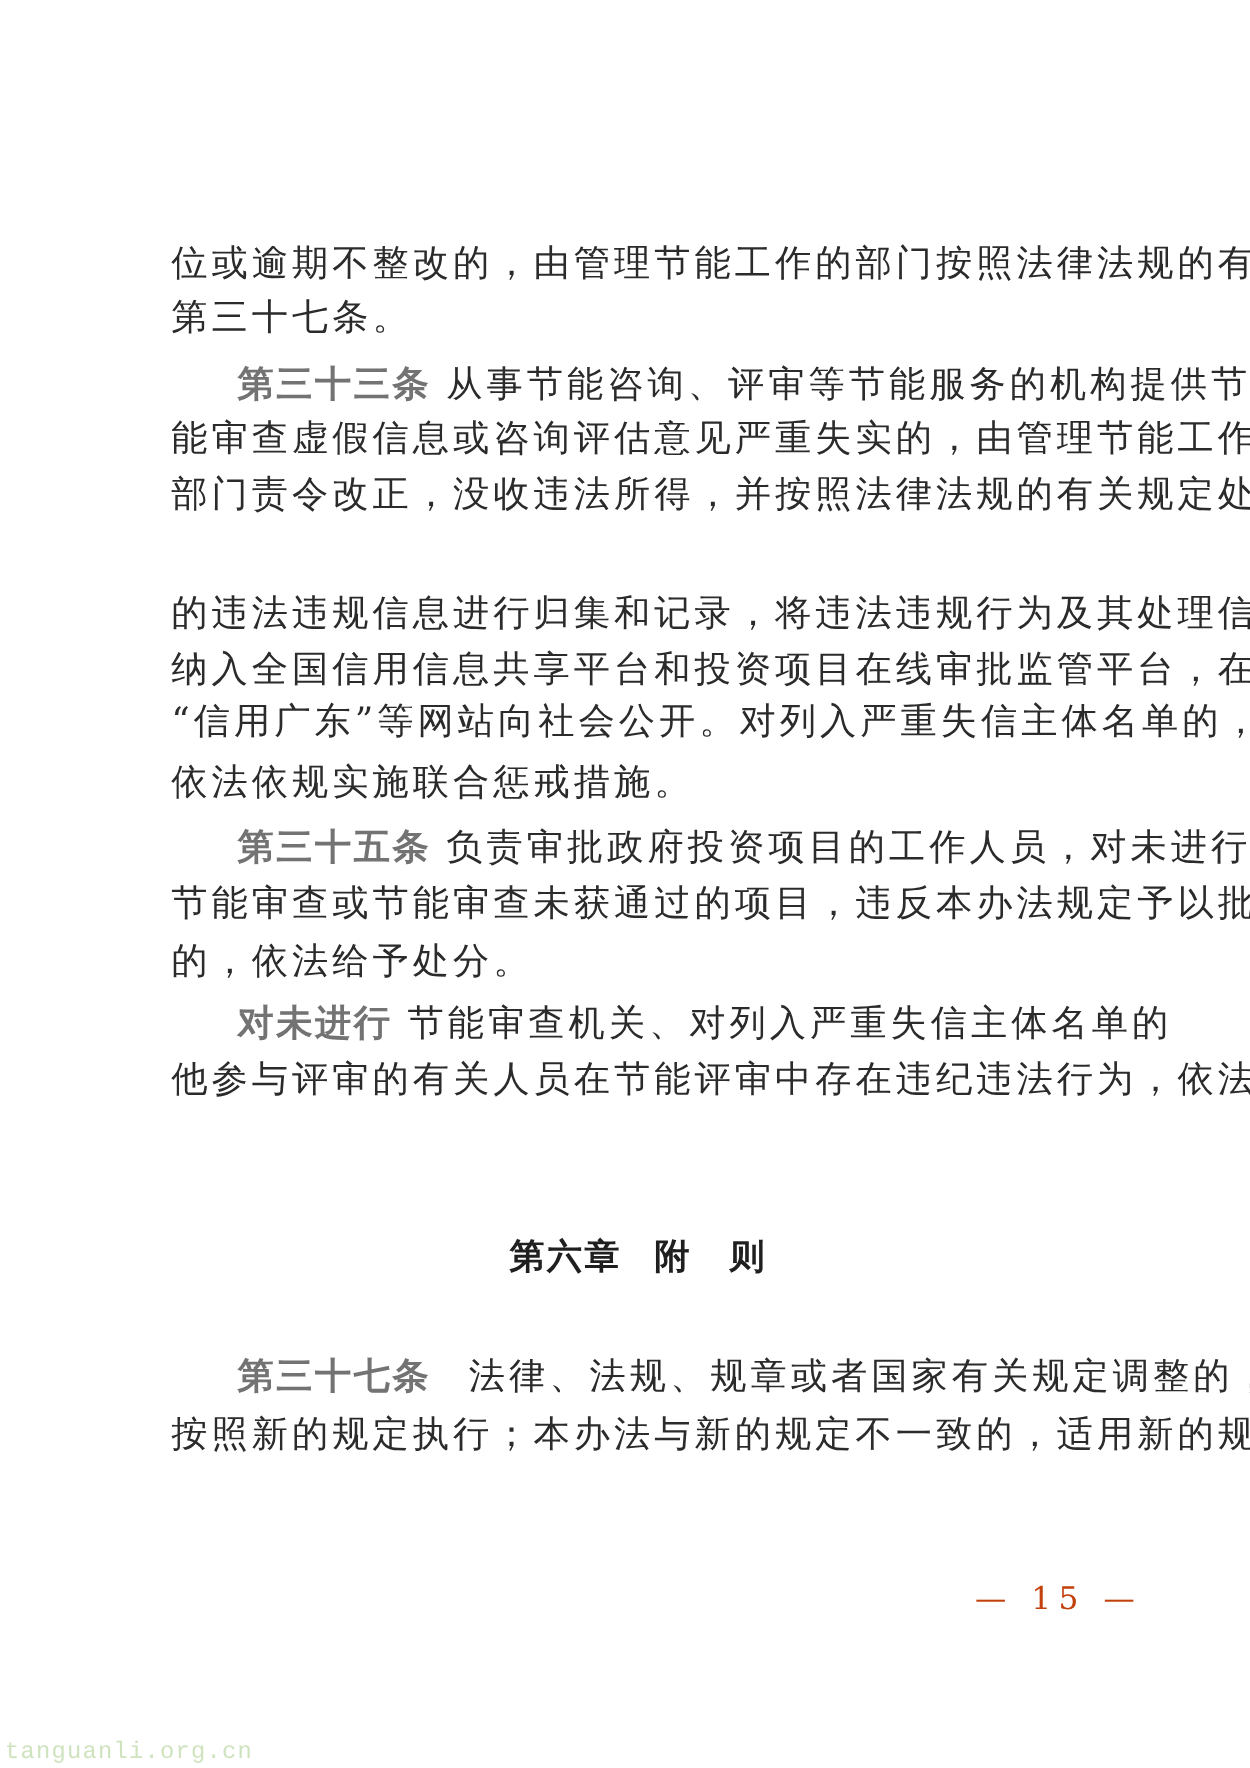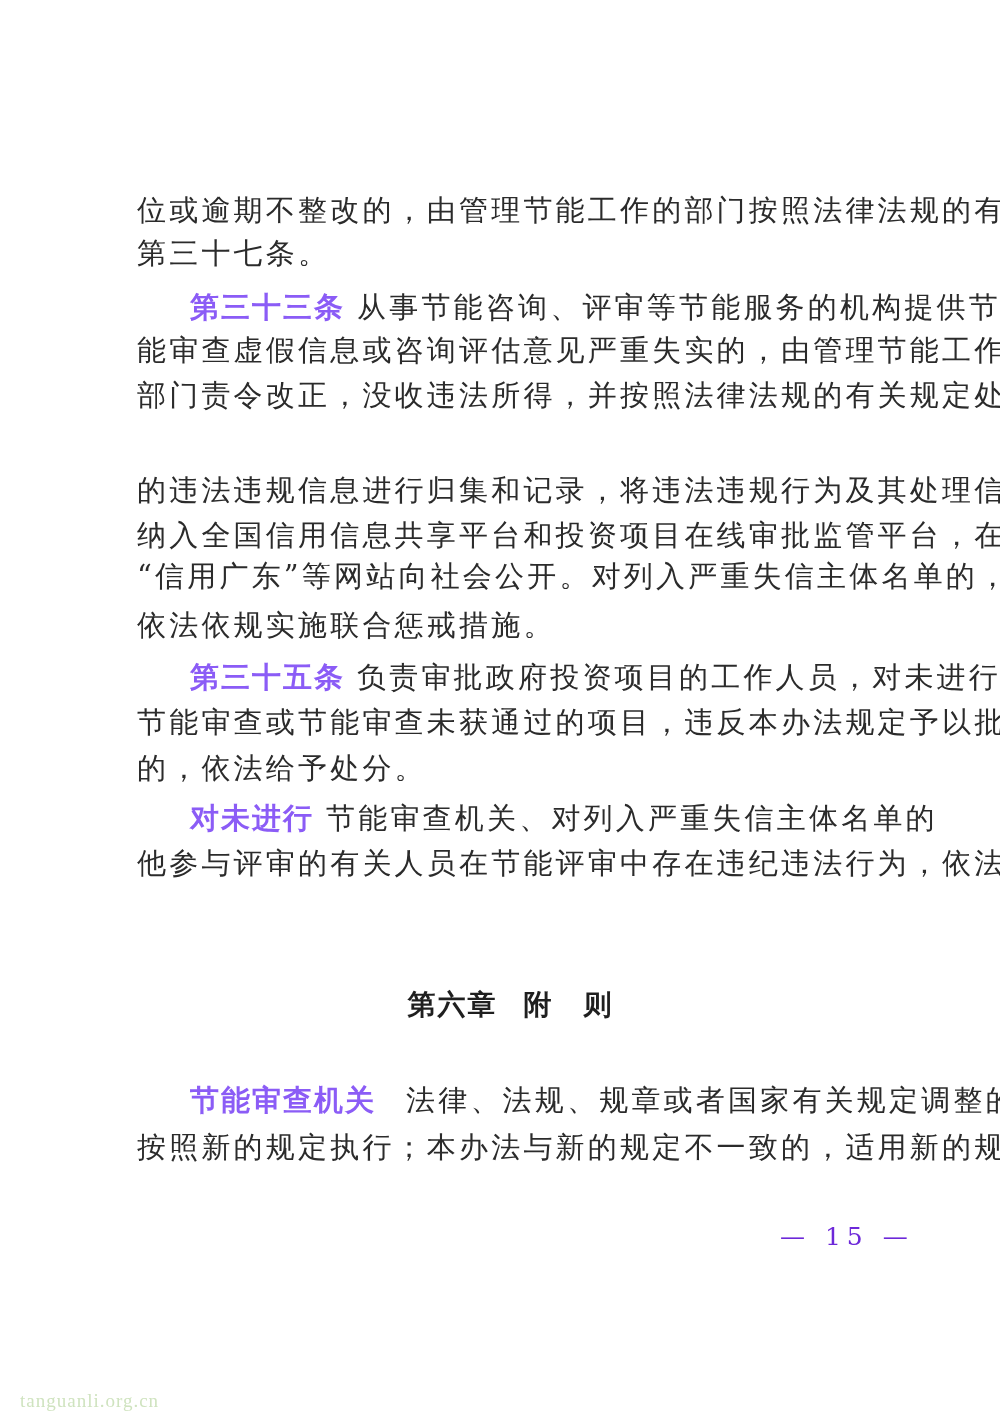--- a/index.html
+++ b/index.html
@@ -7,33 +7,33 @@
     width: 1000px; height: 1414px; background: #ffffff; position: relative; overflow: hidden;
     font-family: "DejaVu Serif", "Liberation Serif", serif; color: #2b2b2b;
   }
   .page { position: absolute; left: 0; top: 0; width: 1000px; height: 1414px; }
   .line {
     position: absolute; left: 137px; width: 736px;
     font-size: 29px; line-height: 40px; height: 40px;
     letter-spacing: 3.2px; white-space: nowrap;
   }
   .indent { left: 190px; width: 684px; }
-  .art { font-weight: bold; color: #8b5cf6; margin-right: 12px; letter-spacing: 2px; }
+  .art { font-weight: bold; color: #737373; margin-right: 12px; letter-spacing: 2px; }
   .chapter {
     position: absolute; left: 0; width: 989px; top: 985px; text-align: center;
     font-family: "DejaVu Sans", "Liberation Sans", sans-serif; font-weight: bold;
     font-size: 28px; line-height: 40px; letter-spacing: 2px; color: #1f1f1f; padding-left: 16px;
   }
   .chapter .gap { display: inline-block; width: 26px; }
   .pagenum {
-    position: absolute; left: 780px; top: 1222px; font-size: 25px; line-height: 30px;
-    color: #6d28d9; letter-spacing: 6px;
+    position: absolute; left: 780px; top: 1264px; font-size: 25px; line-height: 30px;
+    color: #c2410c; letter-spacing: 6px;
   }
   .watermark {
-    position: absolute; left: 20px; top: 1390px; font-family: Liberation Serif, serif;
+    position: absolute; left: 4px; top: 1390px; font-family: Liberation Mono, monospace;
     font-size: 19px; color: #cfe3bf; letter-spacing: 1px;
   }
 </style>
 </head>
 <body>
 
 <div class="page">
 
   <div class="line" style="top:190px"><span>位或逾期不整改的，由管理节能工作的部门按照法律法规的有关</span></div>
   <div class="line" style="top:233px"><span>第三十七条。</span></div>
@@ -49,19 +49,19 @@
 
   <div class="line indent" style="top:657px"><span class="art">第三十五条</span><span>负责审批政府投资项目的工作人员，对未进行</span></div>
   <div class="line" style="top:702px"><span>节能审查或节能审查未获通过的项目，违反本办法规定予以批准</span></div>
   <div class="line" style="top:748px"><span>的，依法给予处分。</span></div>
 
   <div class="line indent" style="top:798px"><span class="art">对未进行</span><span>节能审查机关、对列入严重失信主体名单的</span></div>
   <div class="line" style="top:843px"><span>他参与评审的有关人员在节能评审中存在违纪违法行为，依法给</span></div>
 
   <div class="chapter"><span>第六章</span><span class="gap"></span><span>附　则</span></div>
 
-  <div class="line indent" style="top:1080px"><span class="art" style="margin-right:30px">节能审查机关</span><span>法律、法规、规章或者国家有关规定调整的，</span></div>
+  <div class="line indent" style="top:1080px"><span class="art" style="margin-right:30px">第三十七条</span><span>法律、法规、规章或者国家有关规定调整的，</span></div>
   <div class="line" style="top:1127px"><span>按照新的规定执行；本办法与新的规定不一致的，适用新的规定。</span></div>
 
   <div class="pagenum">— 15 —</div>
 
   <div class="watermark">tanguanli.org.cn</div>
 </div>
 
 </body></html>

